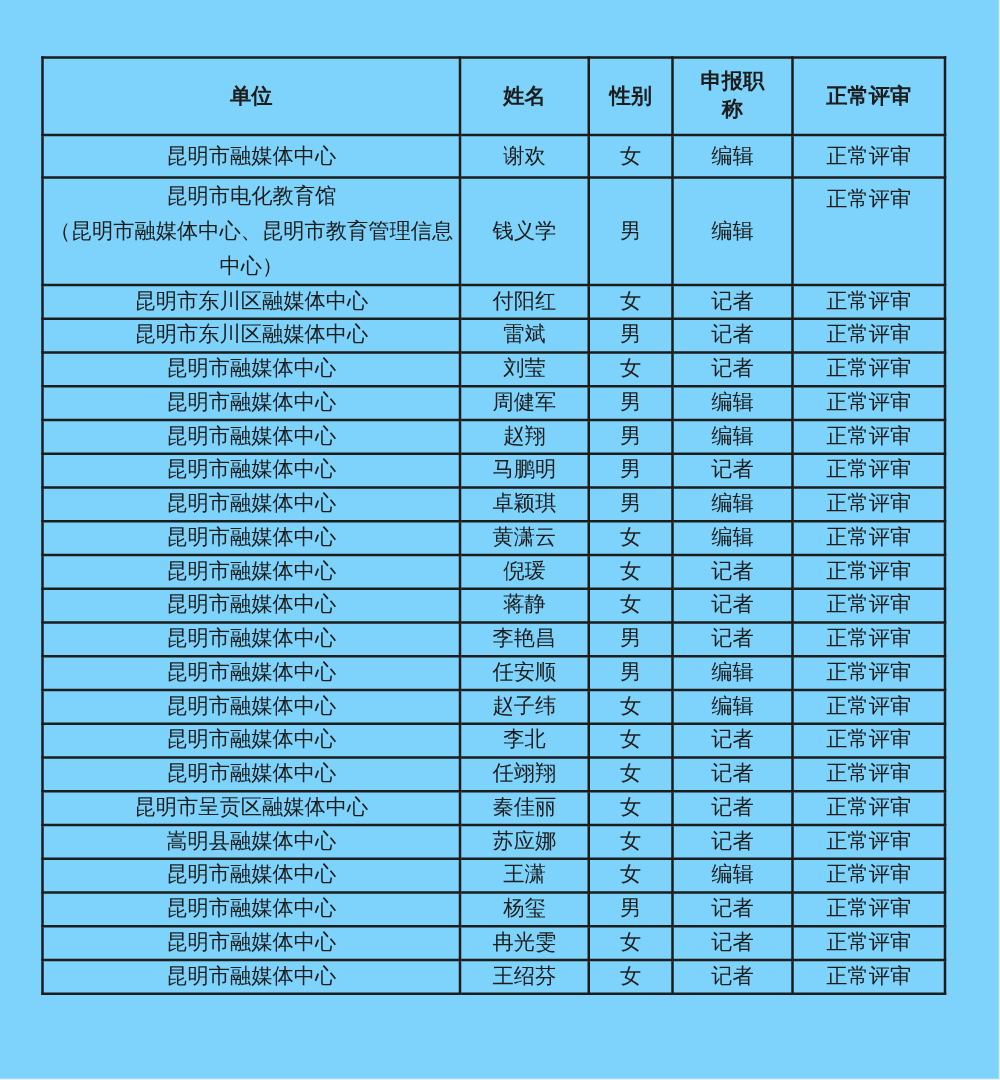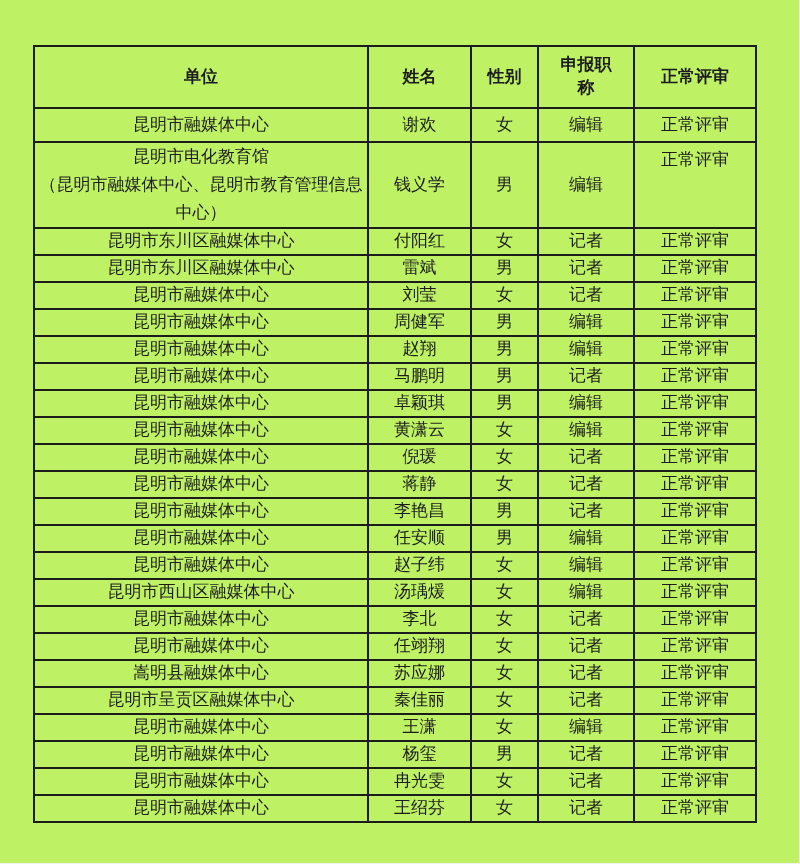--- a/index.html
+++ b/index.html
@@ -2,21 +2,21 @@
 <html><head>
 <meta charset="utf-8">
 <style>
   html, body { margin: 0; padding: 0; background: #ffffff; }
   body { font-family: "Liberation Serif", "DejaVu Serif", serif; }
 
   .canvas {
     position: relative;
     width: 800px;
     height: 864px;
-    background: #bef264;
+    background: #7dd3fc;
     overflow: hidden;
     box-shadow: inset -1px 0 0 #e9e9e9, inset 0 -1px 0 #f0f0f0;
   }
 
   table.roster {
     position: absolute;
     left: 33px;
     top: 45px;
     width: 722px;
     border-collapse: collapse;
@@ -178,50 +178,43 @@
           <td class="col-category">正常评审</td>
         </tr>
         <tr>
           <td class="col-unit">昆明市融媒体中心</td>
           <td class="col-name">赵子纬</td>
           <td class="col-gender">女</td>
           <td class="col-title">编辑</td>
           <td class="col-category">正常评审</td>
         </tr>
         <tr>
-          <td class="col-unit">昆明市西山区融媒体中心</td>
-          <td class="col-name">汤瑀煖</td>
-          <td class="col-gender">女</td>
-          <td class="col-title">编辑</td>
-          <td class="col-category">正常评审</td>
-        </tr>
-        <tr>
           <td class="col-unit">昆明市融媒体中心</td>
           <td class="col-name">李北</td>
           <td class="col-gender">女</td>
           <td class="col-title">记者</td>
           <td class="col-category">正常评审</td>
         </tr>
         <tr>
           <td class="col-unit">昆明市融媒体中心</td>
           <td class="col-name">任翊翔</td>
+          <td class="col-gender">女</td>
+          <td class="col-title">记者</td>
+          <td class="col-category">正常评审</td>
+        </tr>
+        <tr>
+          <td class="col-unit">昆明市呈贡区融媒体中心</td>
+          <td class="col-name">秦佳丽</td>
           <td class="col-gender">女</td>
           <td class="col-title">记者</td>
           <td class="col-category">正常评审</td>
         </tr>
         <tr>
           <td class="col-unit">嵩明县融媒体中心</td>
           <td class="col-name">苏应娜</td>
-          <td class="col-gender">女</td>
-          <td class="col-title">记者</td>
-          <td class="col-category">正常评审</td>
-        </tr>
-        <tr>
-          <td class="col-unit">昆明市呈贡区融媒体中心</td>
-          <td class="col-name">秦佳丽</td>
           <td class="col-gender">女</td>
           <td class="col-title">记者</td>
           <td class="col-category">正常评审</td>
         </tr>
         <tr>
           <td class="col-unit">昆明市融媒体中心</td>
           <td class="col-name">王潇</td>
           <td class="col-gender">女</td>
           <td class="col-title">编辑</td>
           <td class="col-category">正常评审</td>

